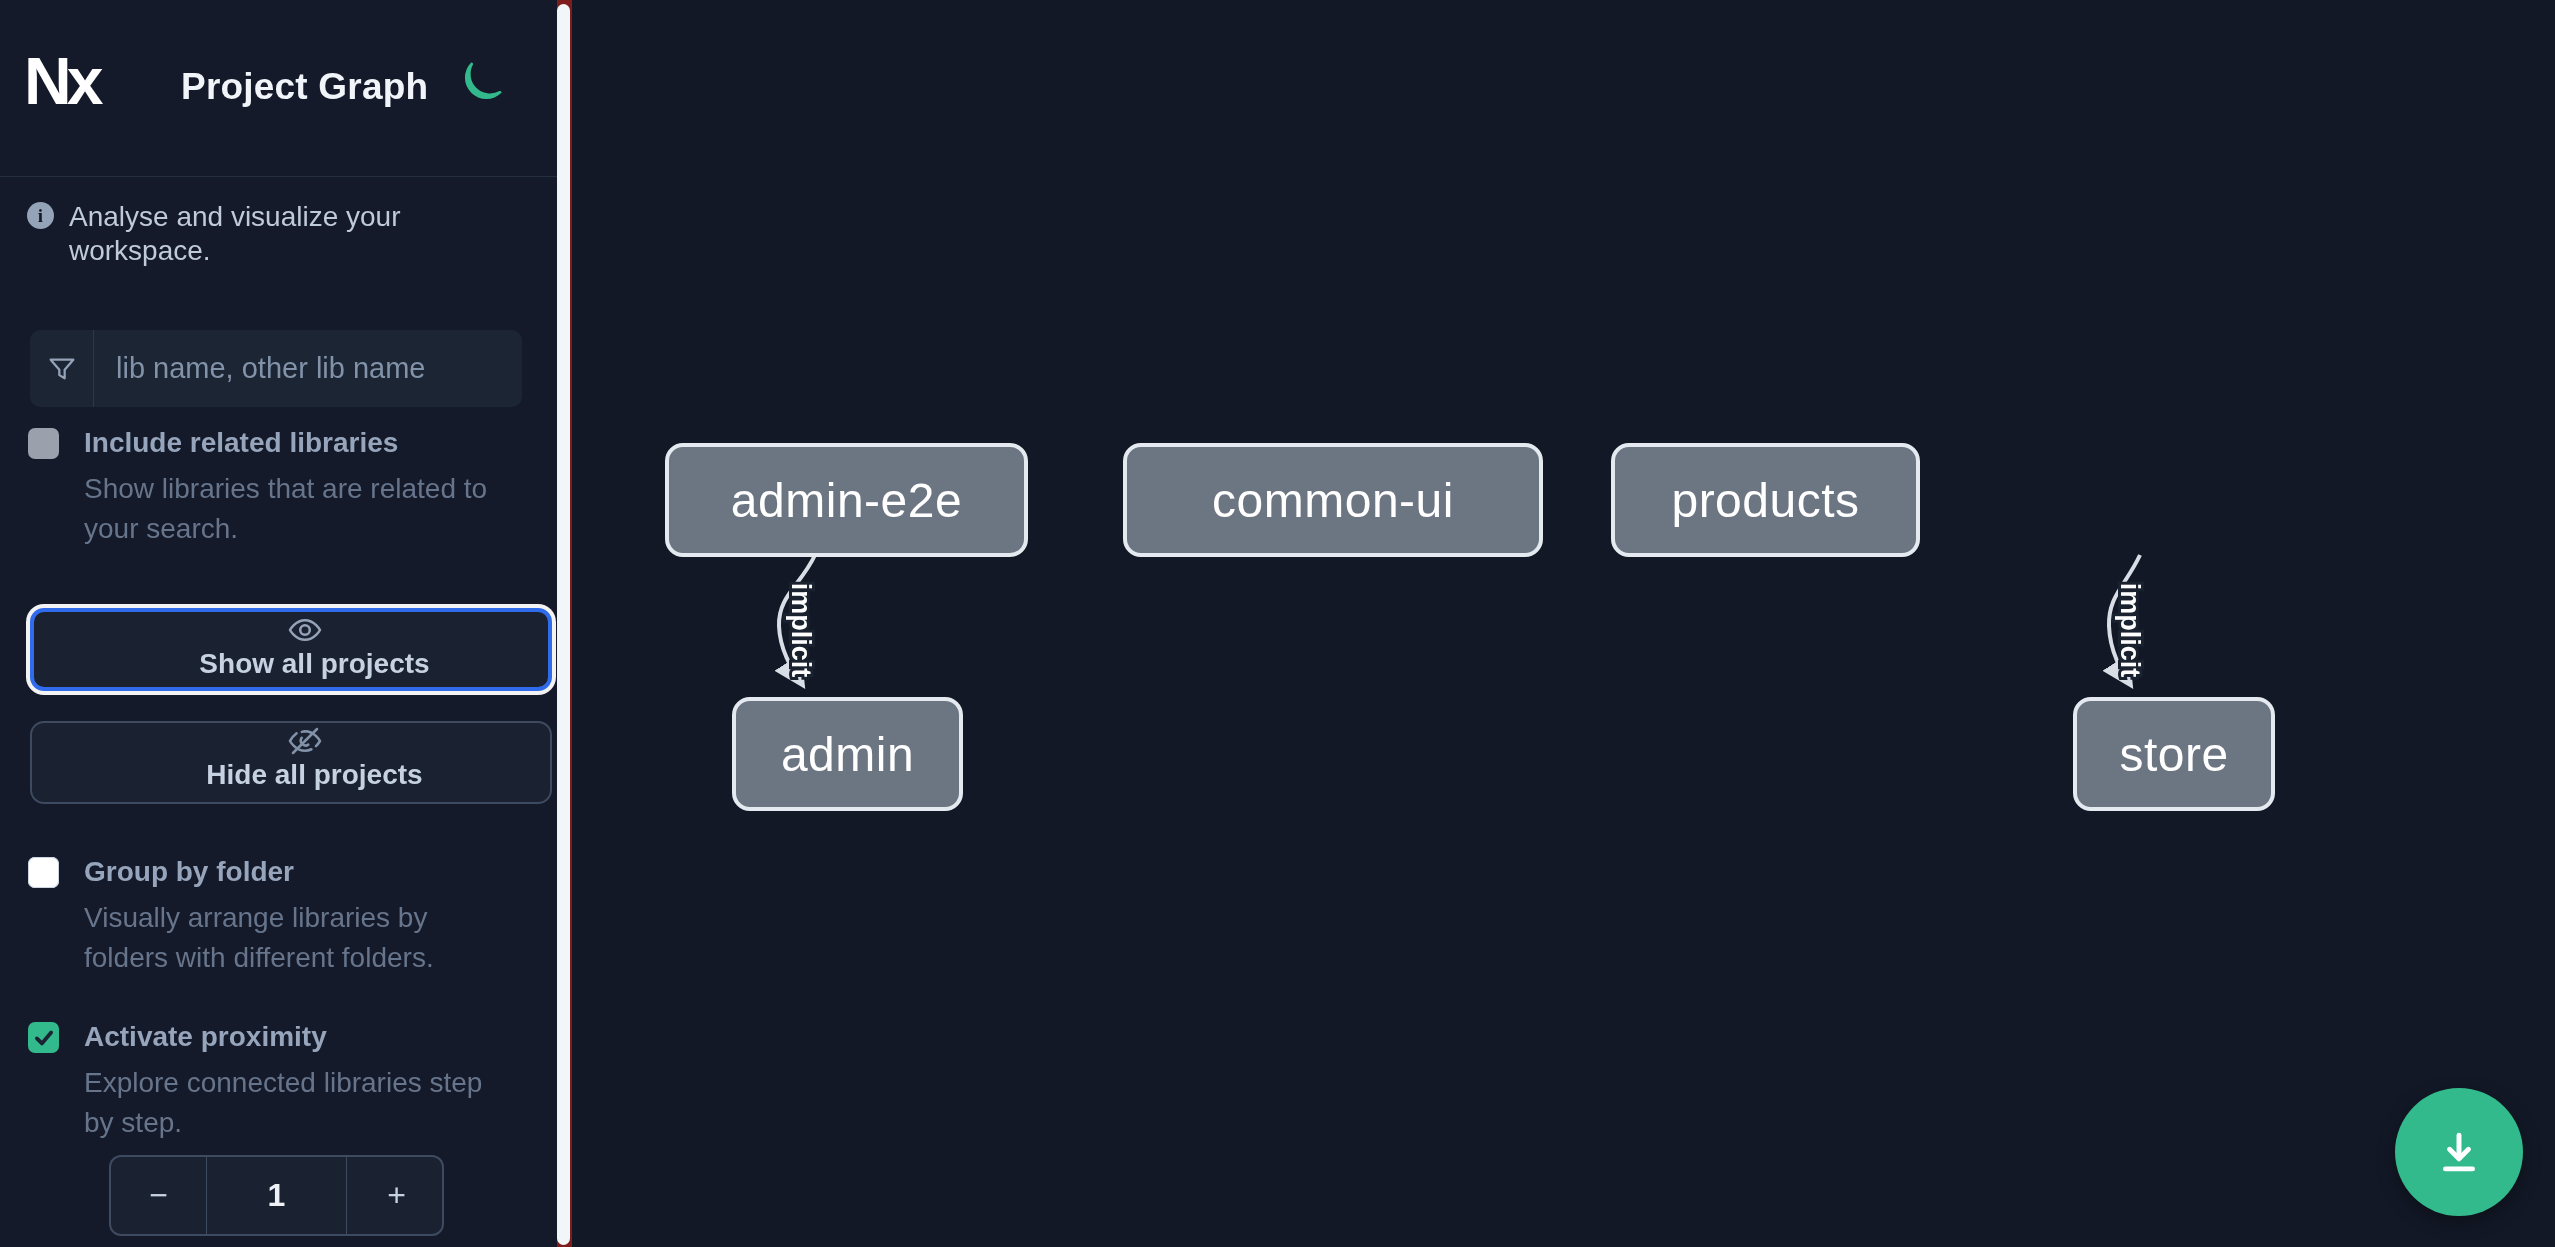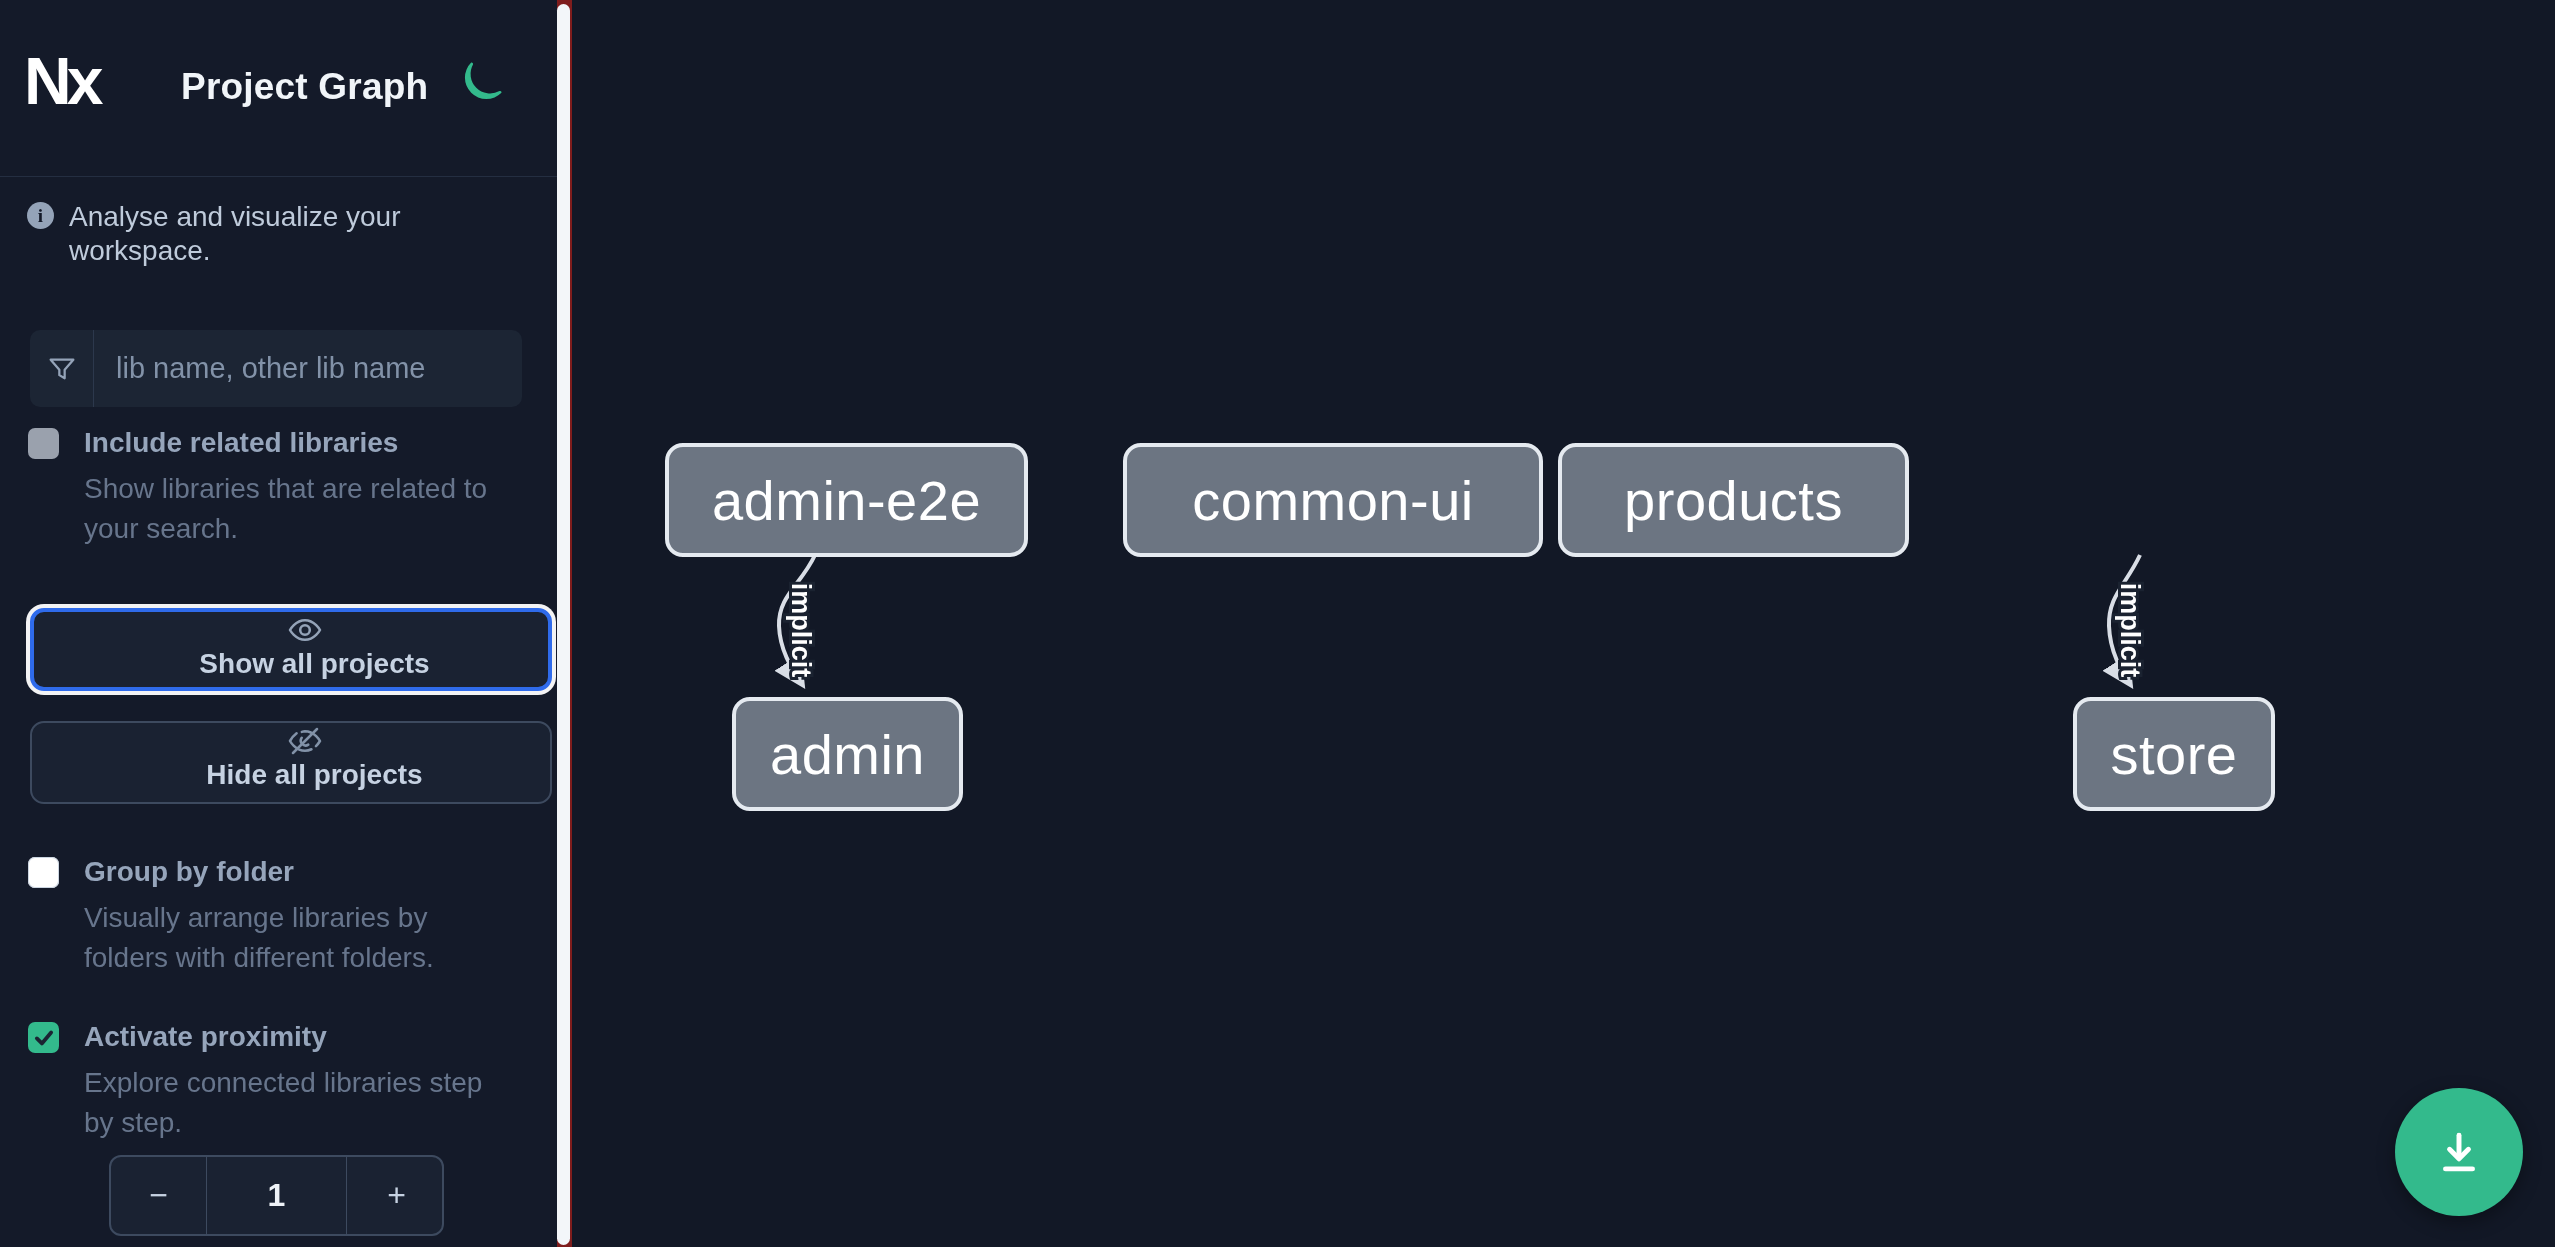--- a/index.html
+++ b/index.html
@@ -77,21 +77,21 @@
   
   .side-scrollbar {
     position:absolute; left:557px; top:4px; width:13px; height:1241px;
     background:#f3f6f9; border-radius:7px; cursor:pointer;
   }
   
   .canvas { position:absolute; left:572px; top:0; width:1983px; height:1247px; background:#121826; }
   .edges-svg { position:absolute; left:0; top:0; }
   .node {
     position:absolute; height:114px; background:#6c7582; border:4px solid #e5eaf0;
-    border-radius:18px; color:#ffffff; font-size:56px;
+    border-radius:18px; color:#ffffff; font-size:48px;
     display:flex; align-items:center; justify-content:center; cursor:pointer;
     letter-spacing:0.5px;
   }
   .edge-label {
     font-family:"Liberation Sans", sans-serif; font-size:27px; font-weight:700;
     fill:#ffffff; stroke:#1a2230; stroke-width:6px; paint-order:stroke; text-anchor:middle;
   }
   
   .fab {
     position:absolute; left:1823px; top:1088px; width:128px; height:128px; border-radius:50%;
@@ -198,21 +198,21 @@
       <text class="edge-label" x="220" y="630" transform="rotate(90 220 630)">implicit</text>
       <text class="edge-label" x="1549" y="630" transform="rotate(90 1549 630)">implicit</text>
     </svg>
 
     <div class="node" style="left:93px;  top:443px; width:363px;">
       <span>admin-e2e</span>
     </div>
     <div class="node" style="left:551px; top:443px; width:420px;">
       <span>common-ui</span>
     </div>
-    <div class="node" style="left:986px; top:443px; width:351px;">
+    <div class="node" style="left:1039px; top:443px; width:309px;">
       <span>products</span>
     </div>
     <div class="node" style="left:160px; top:697px; width:231px;">
       <span>admin</span>
     </div>
     <div class="node" style="left:1501px; top:697px; width:202px;justify-content:center;">
       <span>store</span>
     </div>
 
     <button class="fab">

